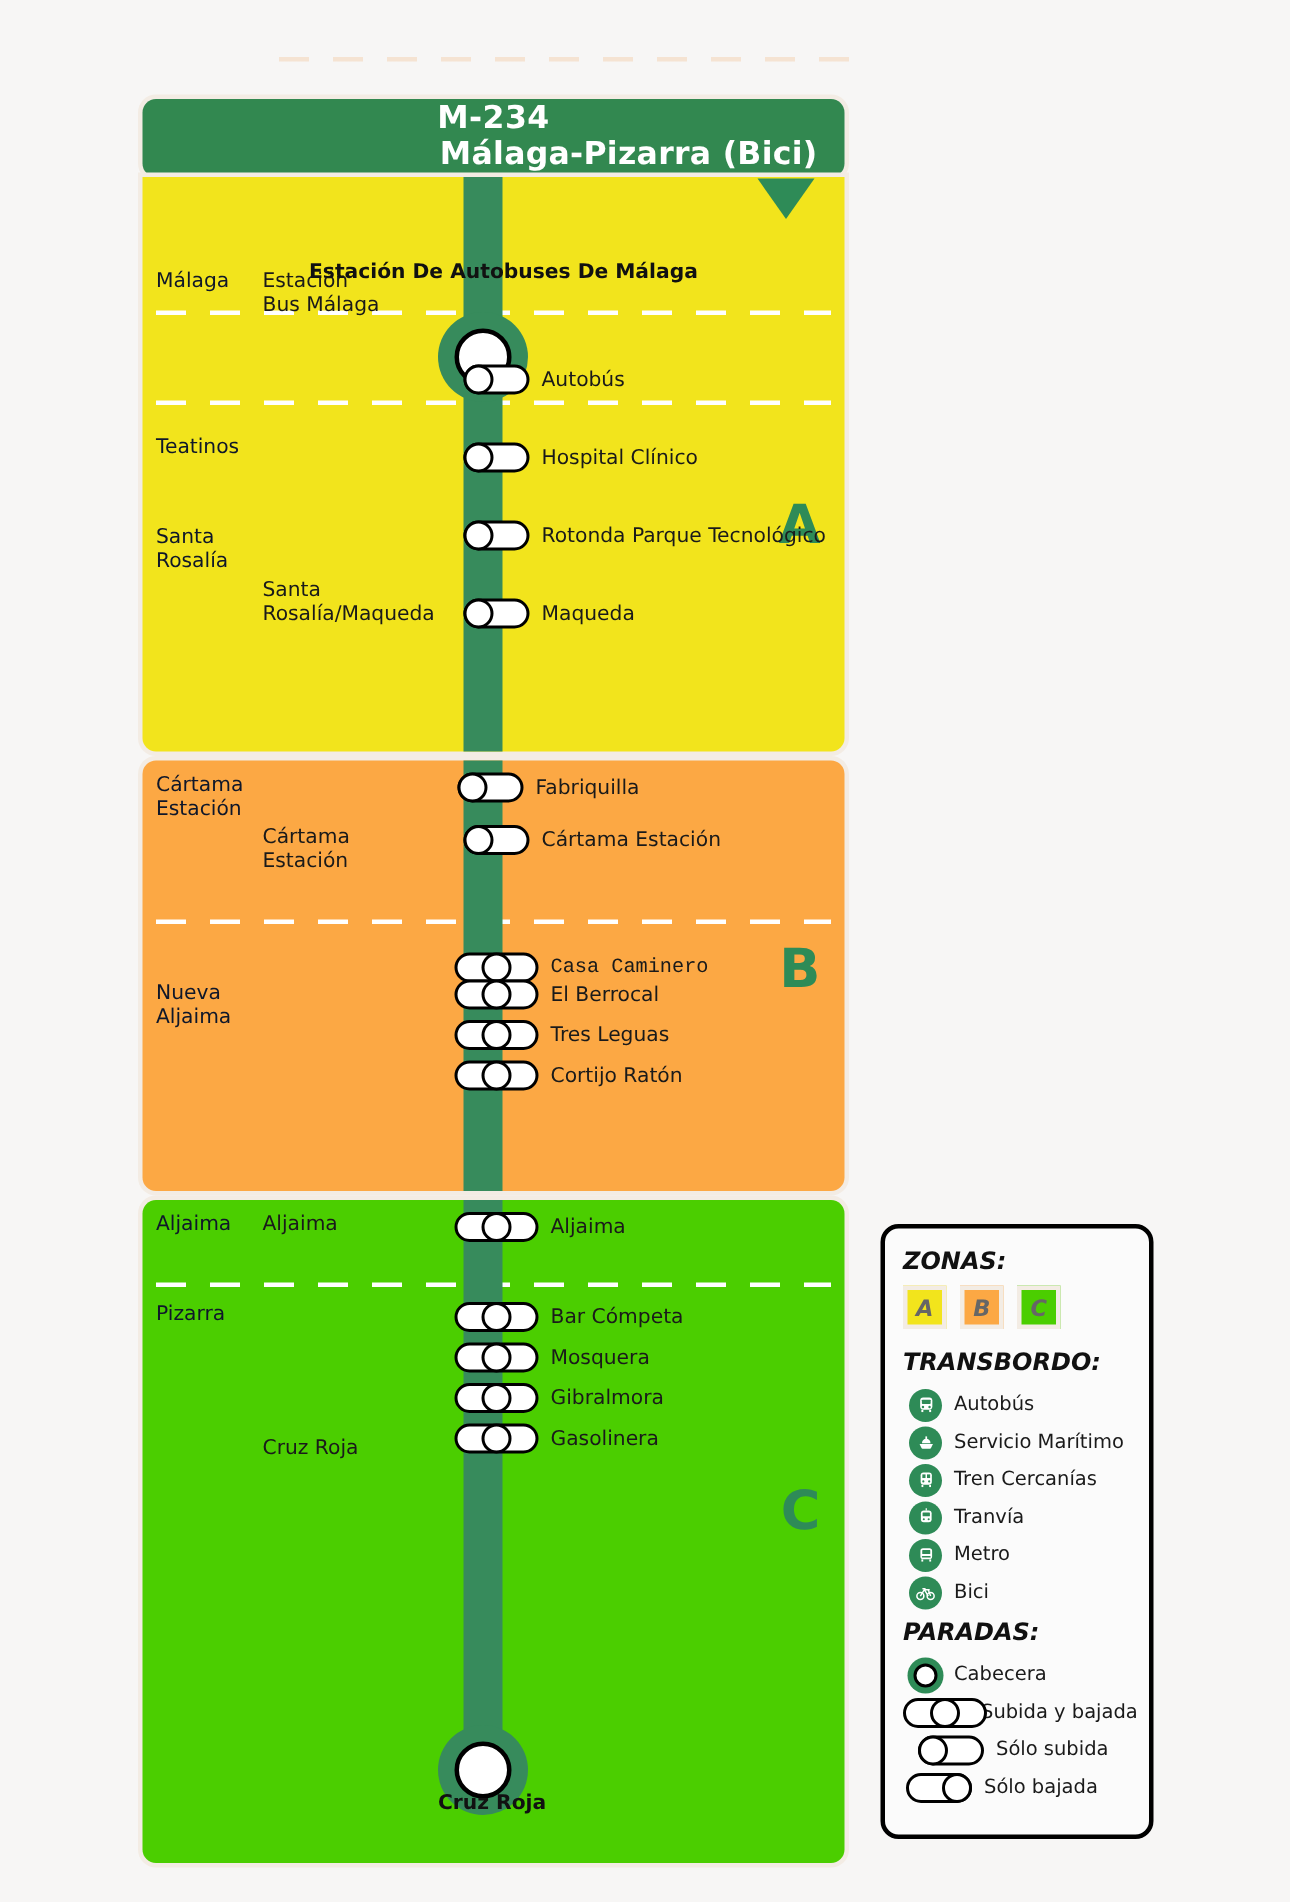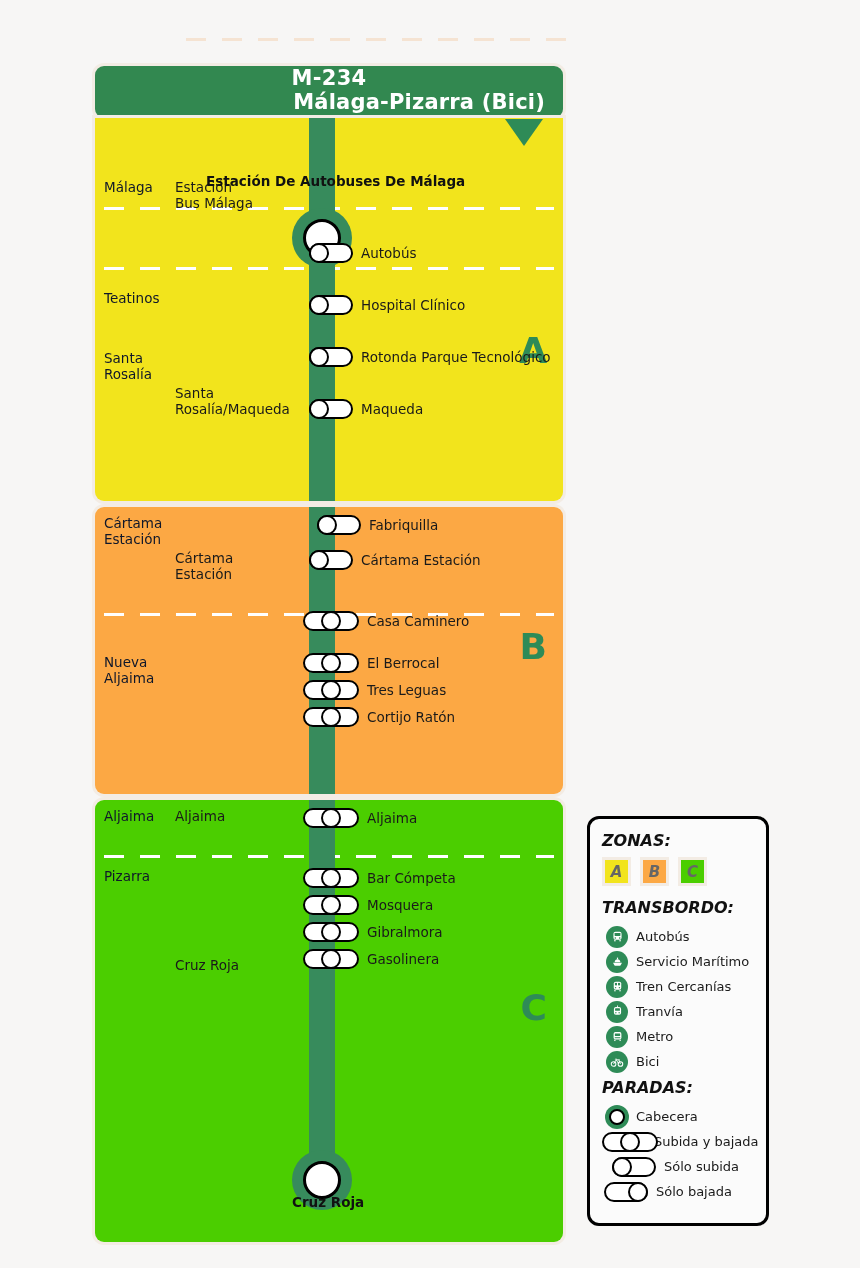--- a/index.html
+++ b/index.html
@@ -361,37 +361,37 @@
 
     <div class="sep" style="top:106px;"></div>
 
     <div class="muni" style="top:9px;">Cártama Estación</div>
     <div class="muni" style="top:119px;margin-top:29px;">Nueva Aljaima</div>
 
     <div class="locality" style="top:44px;">Cártama Estación</div>
 
     <div class="trunk" style="top:0px; height:287px;"></div>
 
-    <div class="stop" style="left:222px; top:8px;">
+    <div class="stop" style="left:210px; top:8px;">
       <span class="glyph g-subida">
           <span class="pill"></span>
           <span class="dot"></span>
         </span>
       <span class="stop-label">Fabriquilla</span>
     </div>
 
     <div class="stop" style="left:214px; top:43px;">
       <span class="glyph g-subida">
           <span class="pill"></span>
           <span class="dot"></span>
         </span>
       <span class="stop-label">Cártama Estación</span>
     </div>
 
-    <div class="stop" style="left:208px; top:104px;">
+    <div class="stop" style="left:208px; top:128px;font-family:Liberation Mono, monospace;">
       <span class="glyph g-ambas">
           <span class="pill"></span>
           <span class="dot"></span>
         </span>
       <span class="stop-label">Casa Caminero</span>
     </div>
 
     <div class="stop" style="left:208px; top:146px;">
       <span class="glyph g-ambas">
           <span class="pill"></span>

